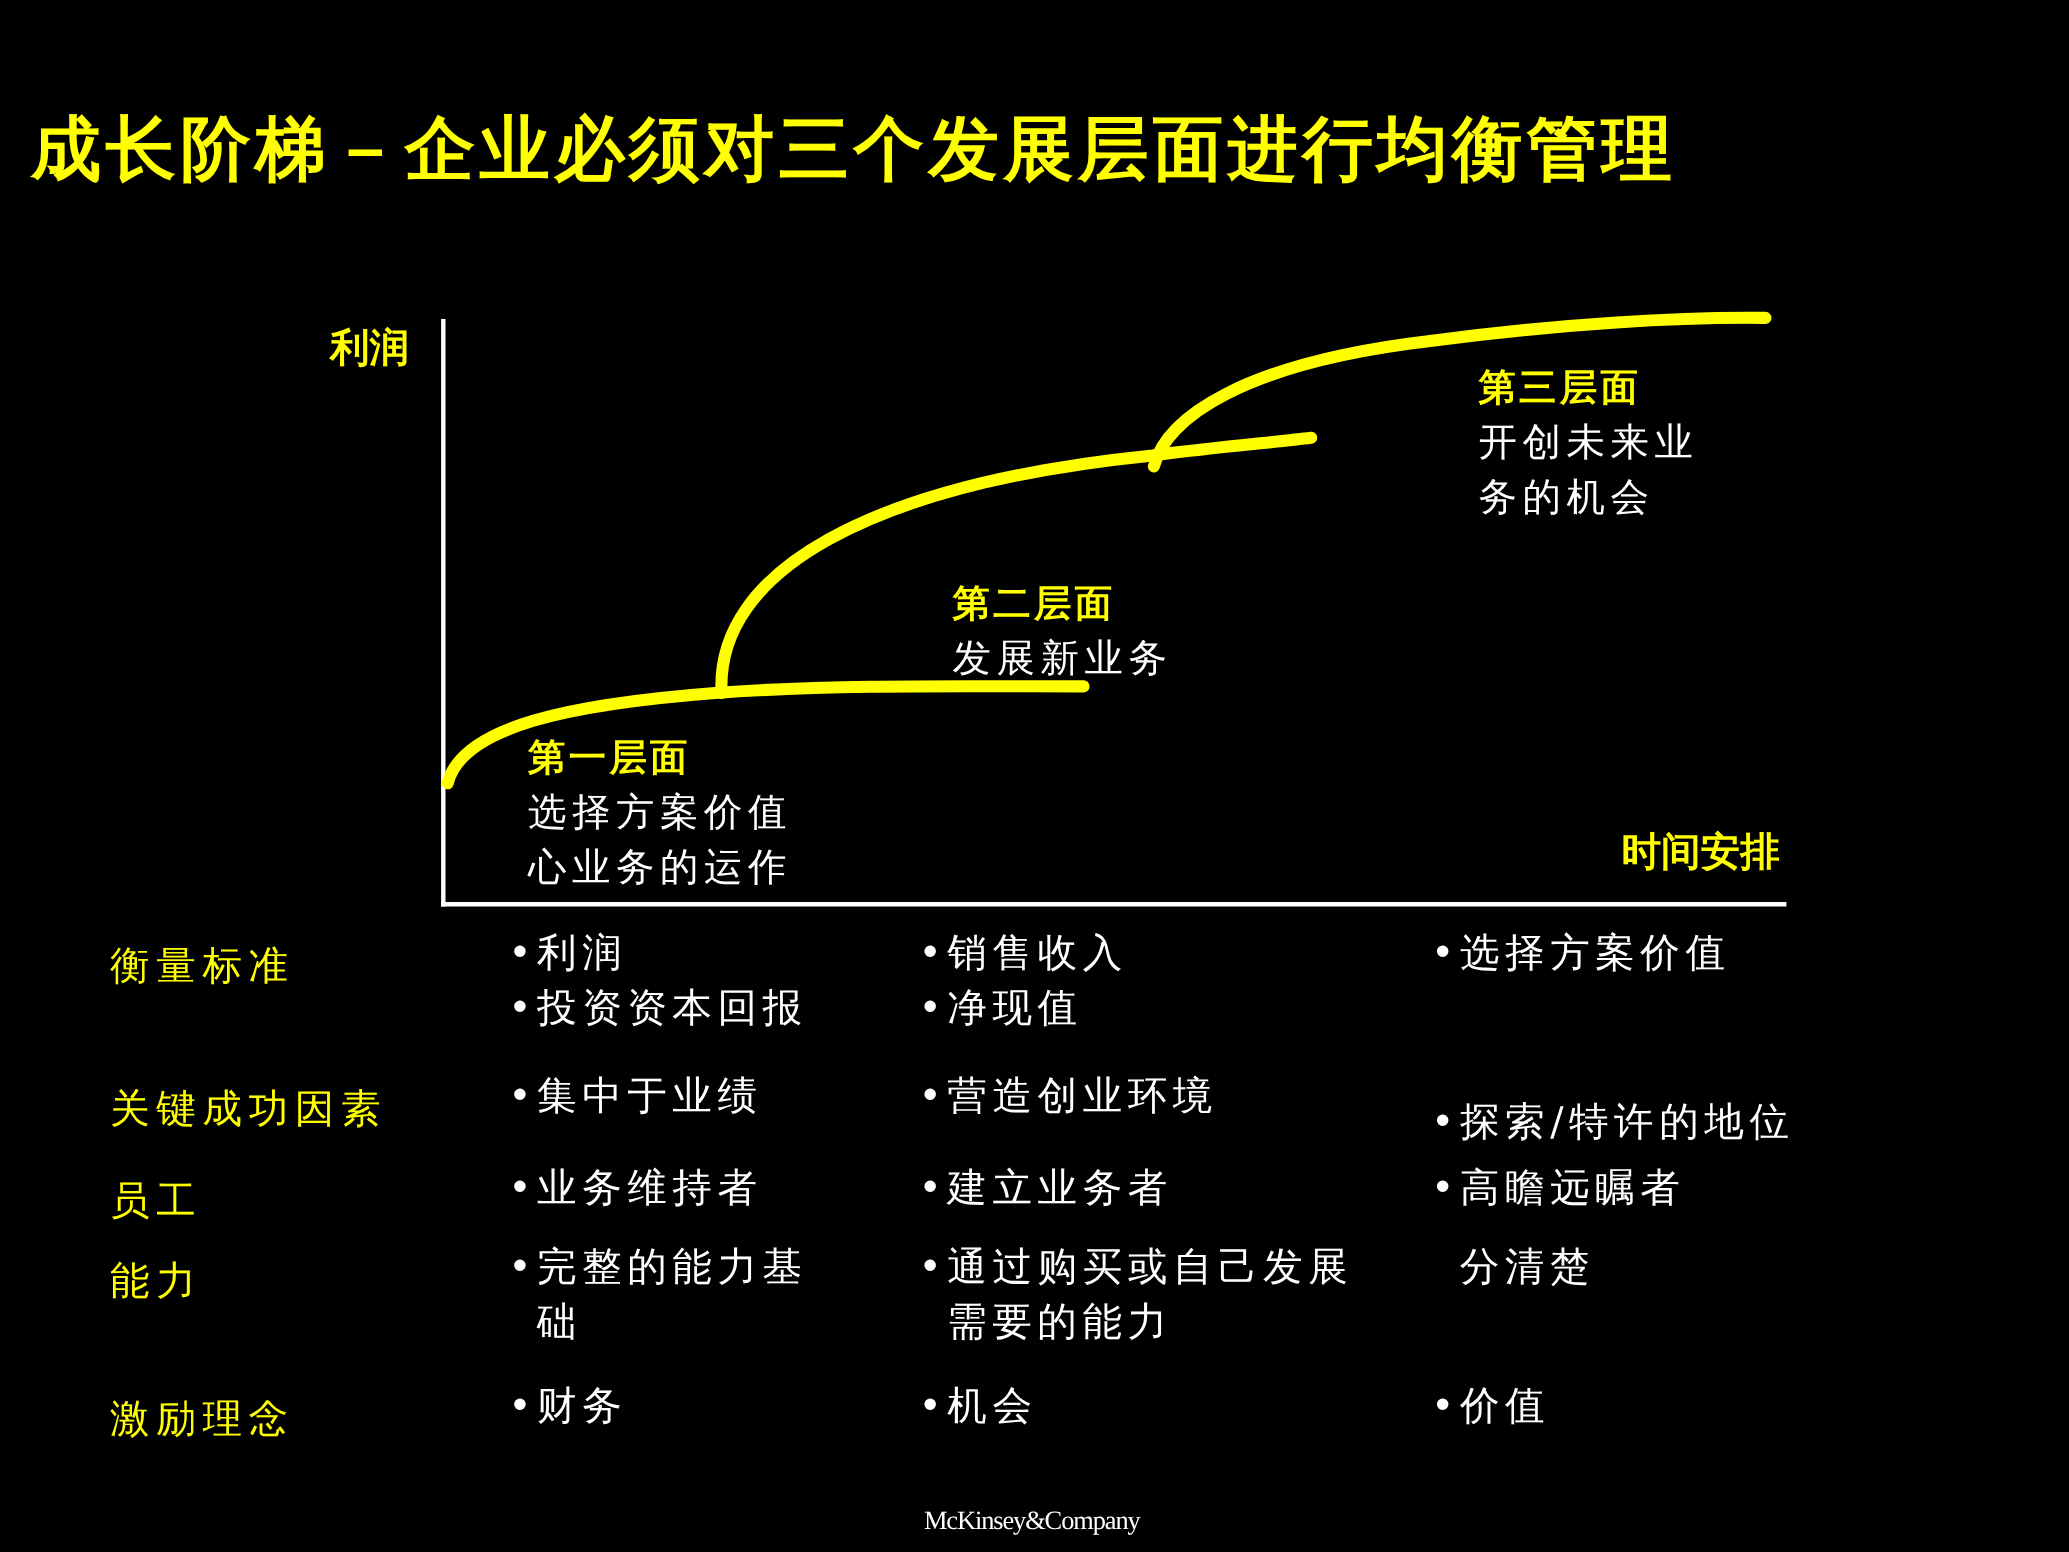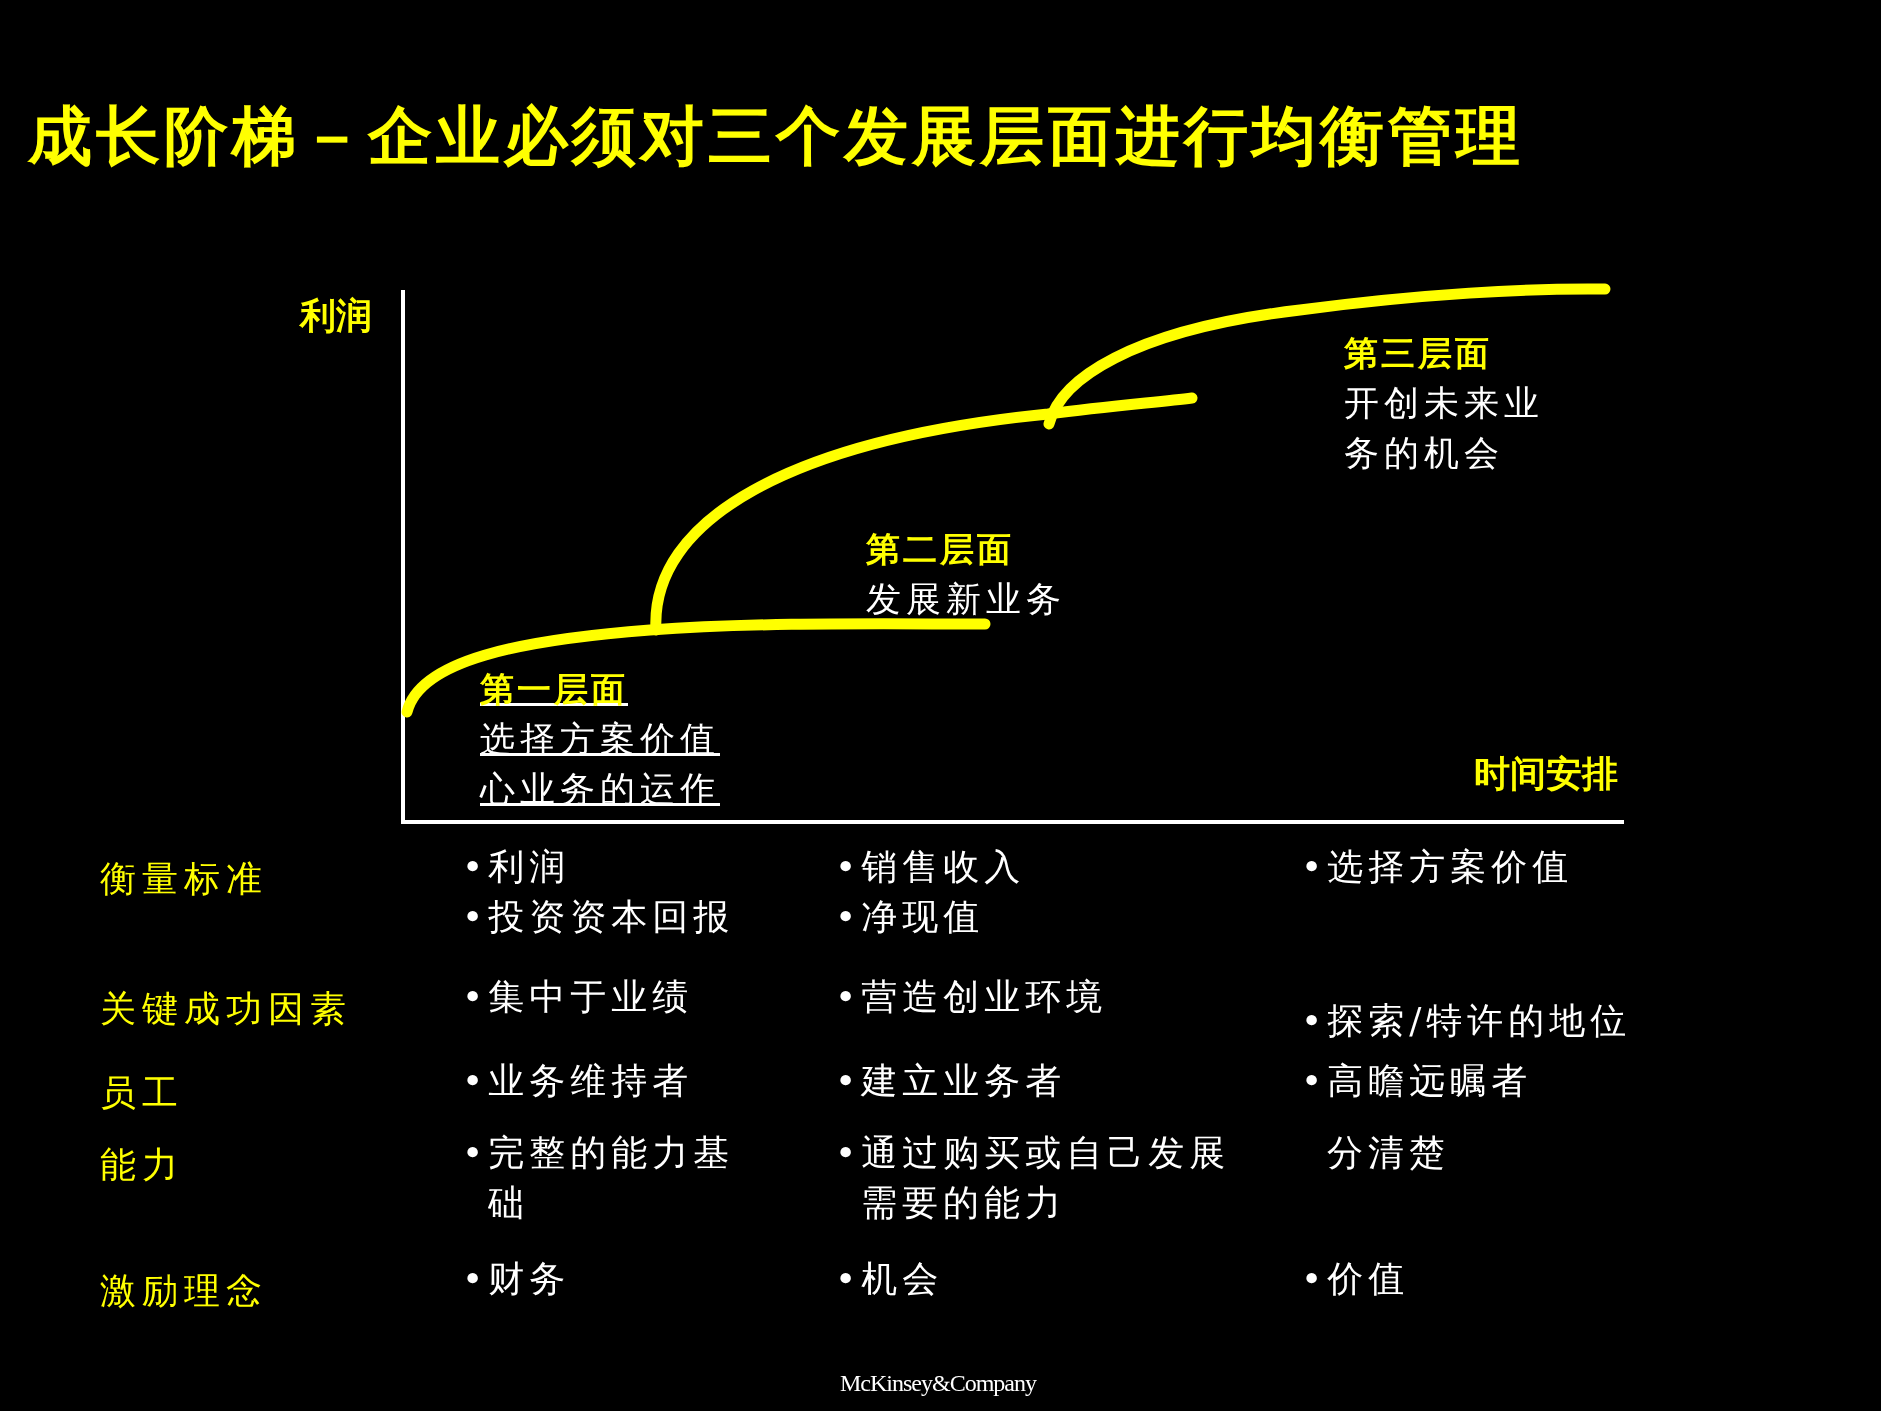--- a/index.html
+++ b/index.html
@@ -31,21 +31,21 @@
   <line x1="403" y1="290" x2="403" y2="824" stroke="#fff" stroke-width="4"></line>
   <line x1="401" y1="822" x2="1624" y2="822" stroke="#fff" stroke-width="4"></line>
   <path d="M407,712 C420,660 520,640 650,630 C760,622 880,624 985,624" fill="none" stroke="#FFFF00" stroke-width="11" stroke-linecap="round"></path>
   <path d="M656,630 C650,520 790,440 1048,414 C1110,406 1160,402 1192,398" fill="none" stroke="#FFFF00" stroke-width="11" stroke-linecap="round"></path>
   <path d="M1049,424 C1060,380 1130,330 1300,310 C1420,294 1530,288 1605,289" fill="none" stroke="#FFFF00" stroke-width="11" stroke-linecap="round"></path>
 </svg>
 
 <div class="axis-label" style="left:300px; top:292px;">利润</div>
 <div class="axis-label" style="left:1474px; top:750px;">时间安排</div>
 
-<div class="layer" style="left:480px; top:664px;text-decoration:underline;">
+<div class="layer" style="left:480px; top:664px;">
   <div class="lname">第一层面</div>
   <div class="ldesc">选择方案价值</div>
   <div class="ldesc">心业务的运作</div>
 </div>
 <div class="layer" style="left:866px; top:476px;margin-top:48px;">
   <div class="lname">第二层面</div>
   <div class="ldesc">发展新业务</div>
 </div>
 <div class="layer" style="left:1344px; top:328px;">
   <div class="lname">第三层面</div>

